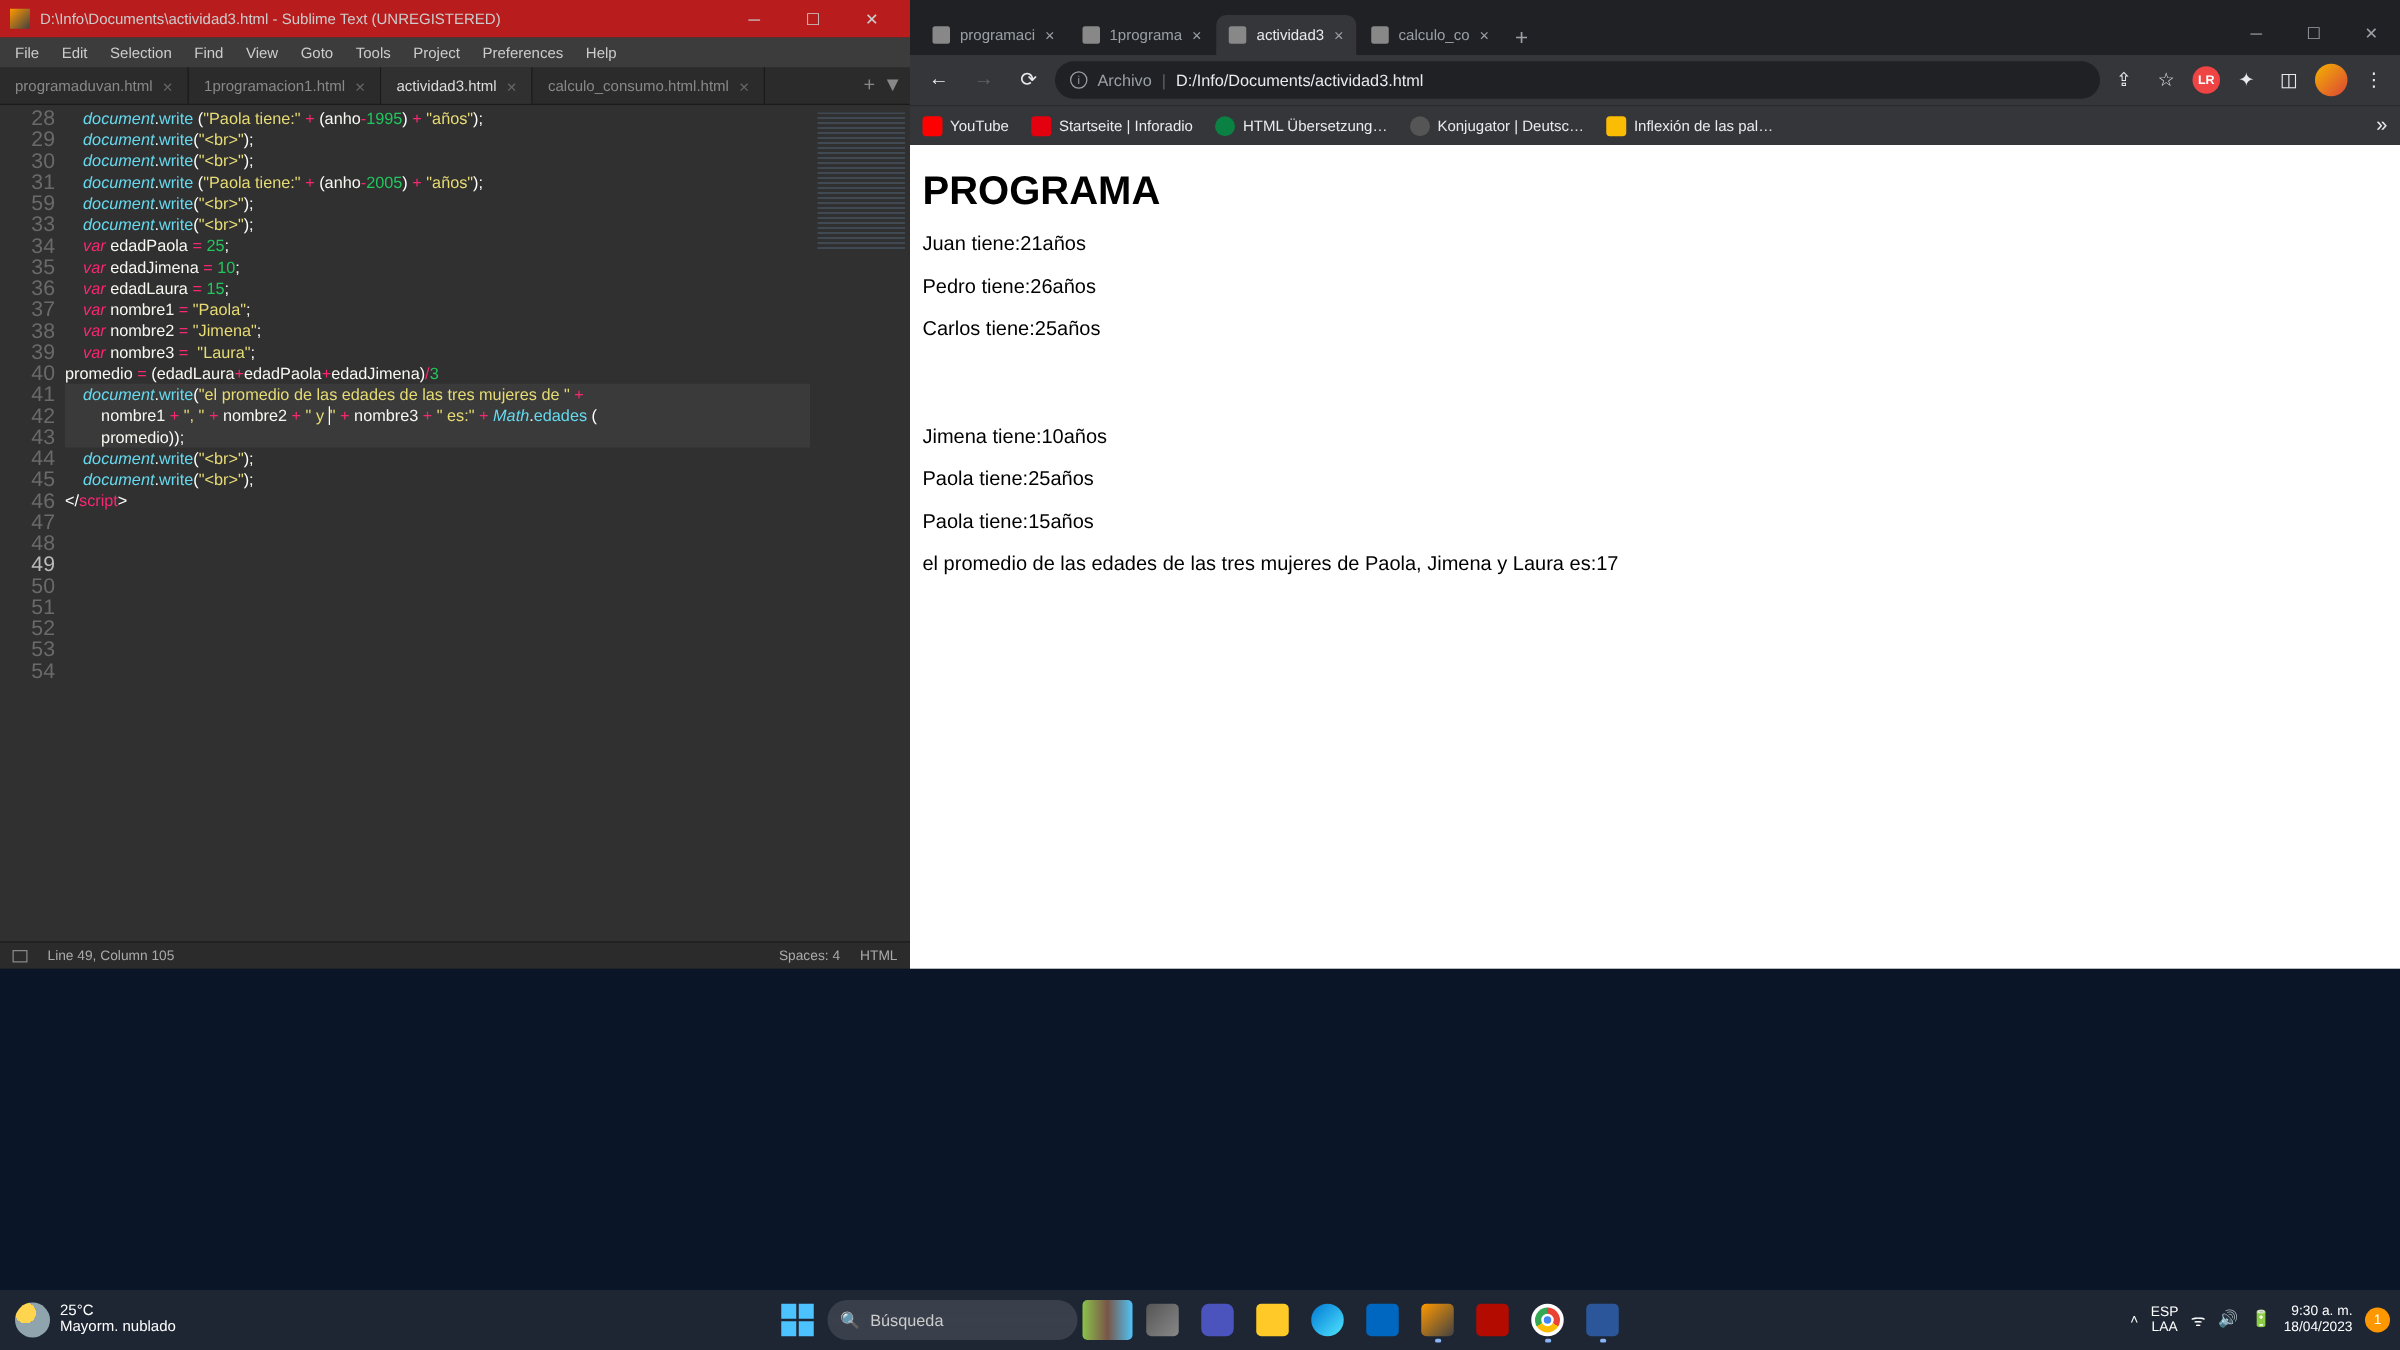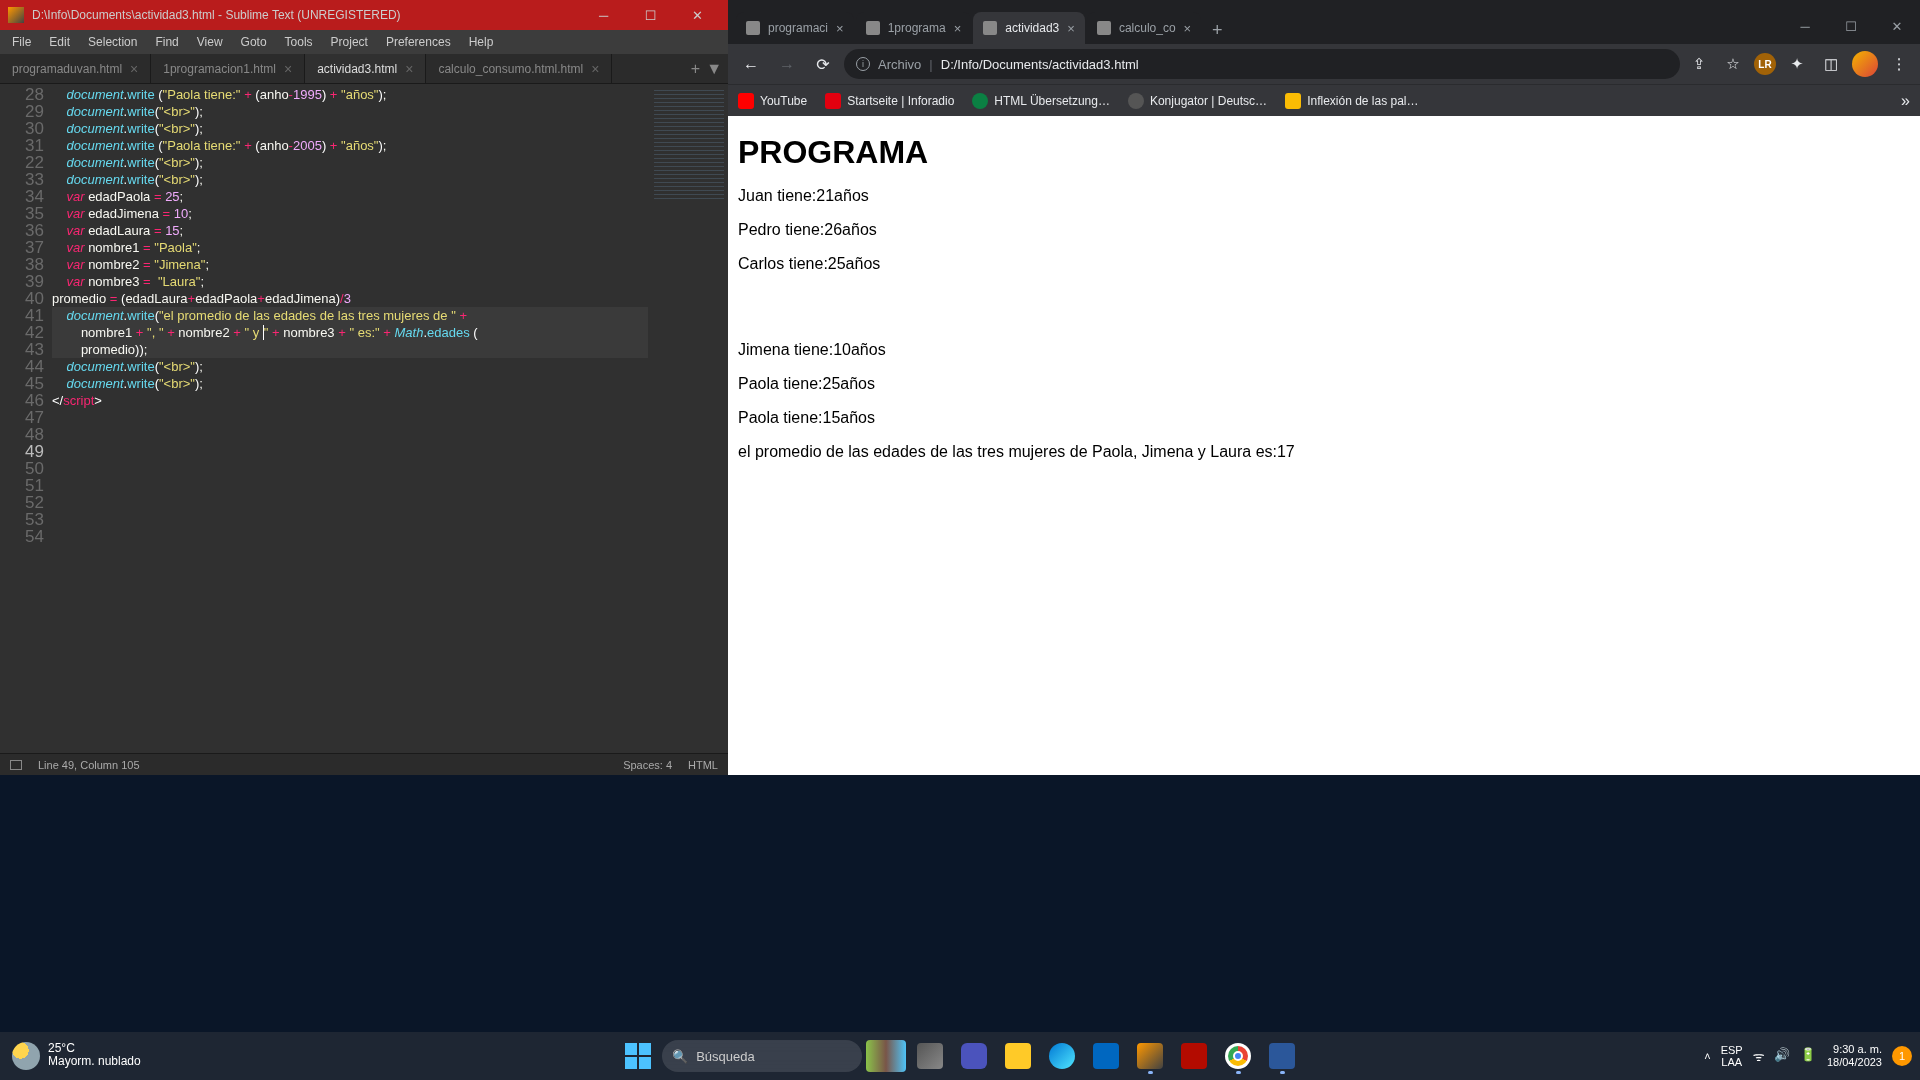--- a/index.html
+++ b/index.html
@@ -20,21 +20,21 @@
 .tab .close { color: #666; font-size: 14px; }
 .tab-extra { margin-left: auto; display: flex; padding-right: 6px; gap: 6px; color: #888; }
 .editor { flex: 1; display: flex; background: #303030; position: relative; overflow: hidden; }
 .gutter { width: 52px; background: #303030; color: #6a6a6a; font-family: Consolas, monospace; font-size: 17px; text-align: right; padding: 0 8px; line-height: 17px; padding-top: 2px; }
 .gutter .ln.hl { color: #bbb; }
 .code { flex: 1; font-family: Consolas, monospace; font-size: 13px; color: #f8f8f2; line-height: 17px; white-space: pre; padding-top: 2px; position: relative; }
 .code .kw { color: #f92672; font-style: italic; }
 .code .obj { color: #66d9ef; font-style: italic; }
 .code .fn { color: #66d9ef; }
 .code .str { color: #e6db74; }
-.code .num { color: #f0abfc; }
+.code .num { color: #22c55e; }
 .code .op { color: #f92672; }
 .code .par { color: #fff; }
 .code .tag { color: #f92672; }
 .code .line.hl { background: #3a3a3a; }
 .cursor { display: inline-block; width: 1px; height: 15px; background: #fff; vertical-align: middle; position: relative; top: -1px; }
 .minimap { width: 80px; background: #303030; position: relative; }
 .minimap .mini-content { position: absolute; top: 6px; right: 4px; width: 70px; height: 110px; background: repeating-linear-gradient(#4a5a6a 0 1px, transparent 1px 4px); opacity: 0.6; }
 .status-bar { height: 22px; background: #2b2b2b; color: #aaa; font-size: 11px; display: flex; align-items: center; padding: 0 10px; gap: 16px; border-top: 1px solid #1a1a1a; }
 .status-bar .sp { flex: 1; }
 .status-icon { width: 12px; height: 10px; border: 1px solid #888; }
@@ -53,21 +53,21 @@
 .chrome-win-btns { margin-left: auto; display: flex; }
 .cwin-btn { width: 46px; height: 36px; display: flex; align-items: center; justify-content: center; color: #9aa0a6; font-size: 13px; }
 .addr-bar { height: 40px; background: #35363a; display: flex; align-items: center; padding: 0 8px; gap: 6px; }
 .nav-btn { width: 30px; height: 30px; display: flex; align-items: center; justify-content: center; color: #e8eaed; font-size: 16px; border-radius: 50%; }
 .nav-btn.dis { color: #5f6368; }
 .addr-input { flex: 1; height: 30px; background: #202124; border-radius: 15px; display: flex; align-items: center; padding: 0 12px; color: #e8eaed; font-size: 13px; gap: 8px; }
 .addr-input .info-icon { width: 14px; height: 14px; border: 1px solid #9aa0a6; border-radius: 50%; display: flex; align-items: center; justify-content: center; font-size: 9px; color: #9aa0a6; }
 .addr-ext { display: flex; gap: 8px; align-items: center; }
 .addr-icon { width: 26px; height: 26px; display: flex; align-items: center; justify-content: center; color: #e8eaed; font-size: 15px; border-radius: 50%; }
 .profile { width: 26px; height: 26px; border-radius: 50%; background: linear-gradient(135deg,#f4b400,#db4437); }
-.lr-badge { width: 22px; height: 22px; border-radius: 50%; background: #a16207; color: #fff; font-size: 10px; display: flex; align-items: center; justify-content: center; font-weight: bold; }
+.lr-badge { width: 22px; height: 22px; border-radius: 50%; background: #ef4444; color: #fff; font-size: 10px; display: flex; align-items: center; justify-content: center; font-weight: bold; }
 .bookmarks { height: 32px; background: #35363a; display: flex; align-items: center; padding: 0 10px; gap: 18px; border-top: 1px solid #2a2b2e; }
 .bm { display: flex; align-items: center; gap: 6px; color: #e8eaed; font-size: 12px; white-space: nowrap; }
 .bm .bicon { width: 16px; height: 16px; border-radius: 3px; flex-shrink: 0; }
 .bicon.yt { background: #ff0000; }
 .bicon.rbb { background: #e3000f; }
 .bicon.pons { background: #0b8043; border-radius: 50%; }
 .bicon.konj { background: #555; border-radius: 50%; }
 .bicon.infl { background: #fbbc04; }
 .bm-more { margin-left: auto; color: #e8eaed; }
 .page { flex: 1; background: #fff; padding: 18px 10px; font-family: "Times New Roman", serif; color: #000; overflow: auto; }
@@ -153,21 +153,21 @@
       <span>+</span>
       <span>▼</span>
     </div>
   </div>
   <div class="editor">
     <div class="gutter" id="gutter">
         <div class="ln">28</div>
         <div class="ln">29</div>
         <div class="ln">30</div>
         <div class="ln">31</div>
-        <div class="ln">22</div>
+        <div class="ln">59</div>
         <div class="ln">33</div>
         <div class="ln">34</div>
         <div class="ln">35</div>
         <div class="ln">36</div>
         <div class="ln">37</div>
         <div class="ln">38</div>
         <div class="ln">39</div>
         <div class="ln">40</div>
         <div class="ln">41</div>
         <div class="ln">42</div>

